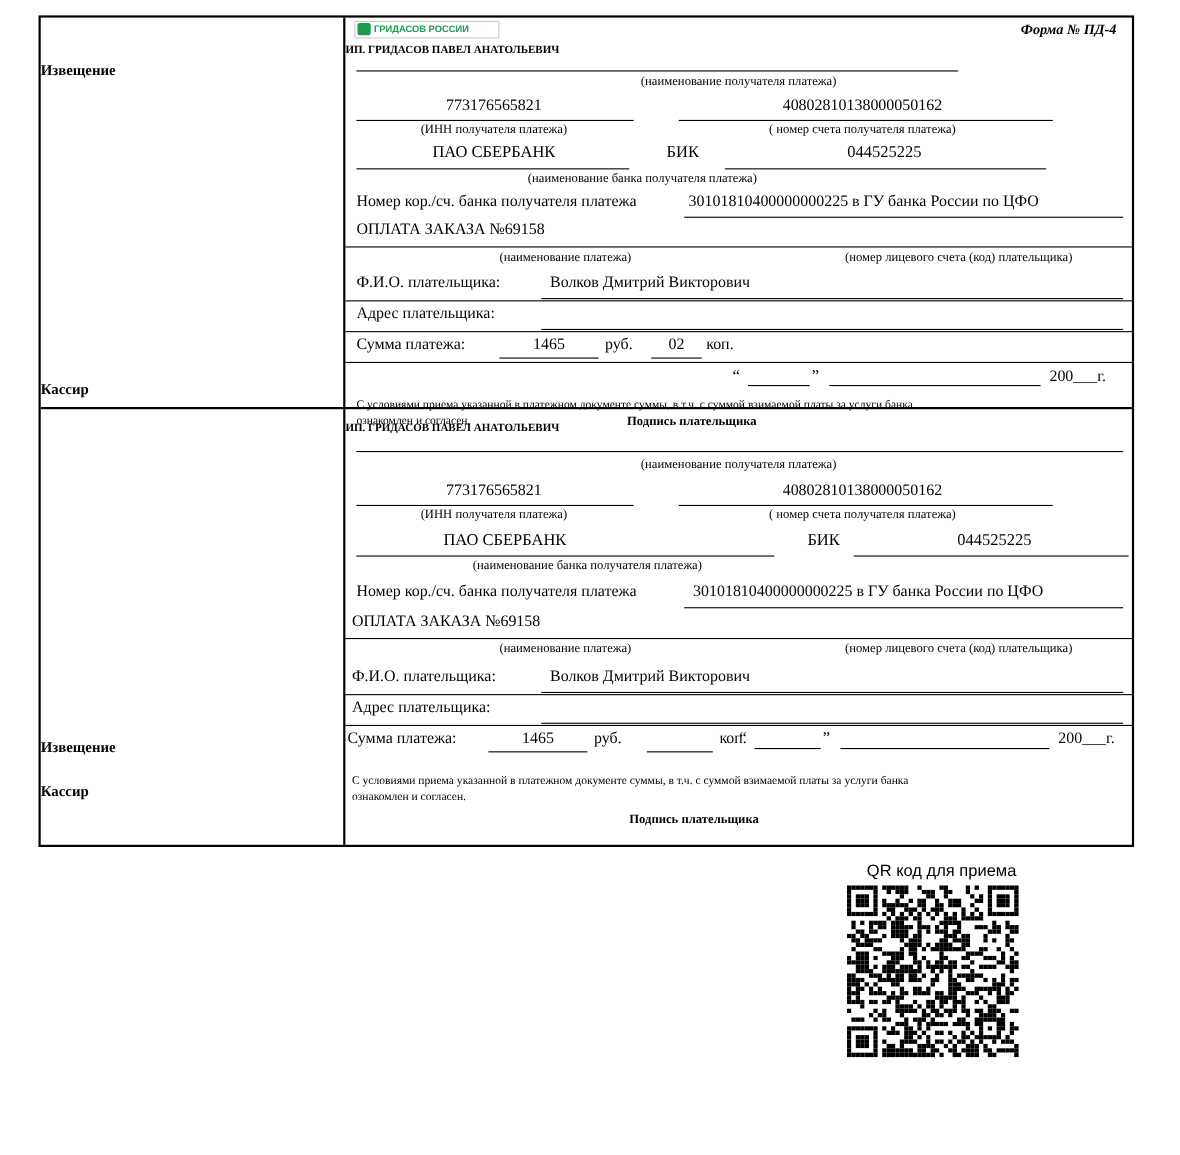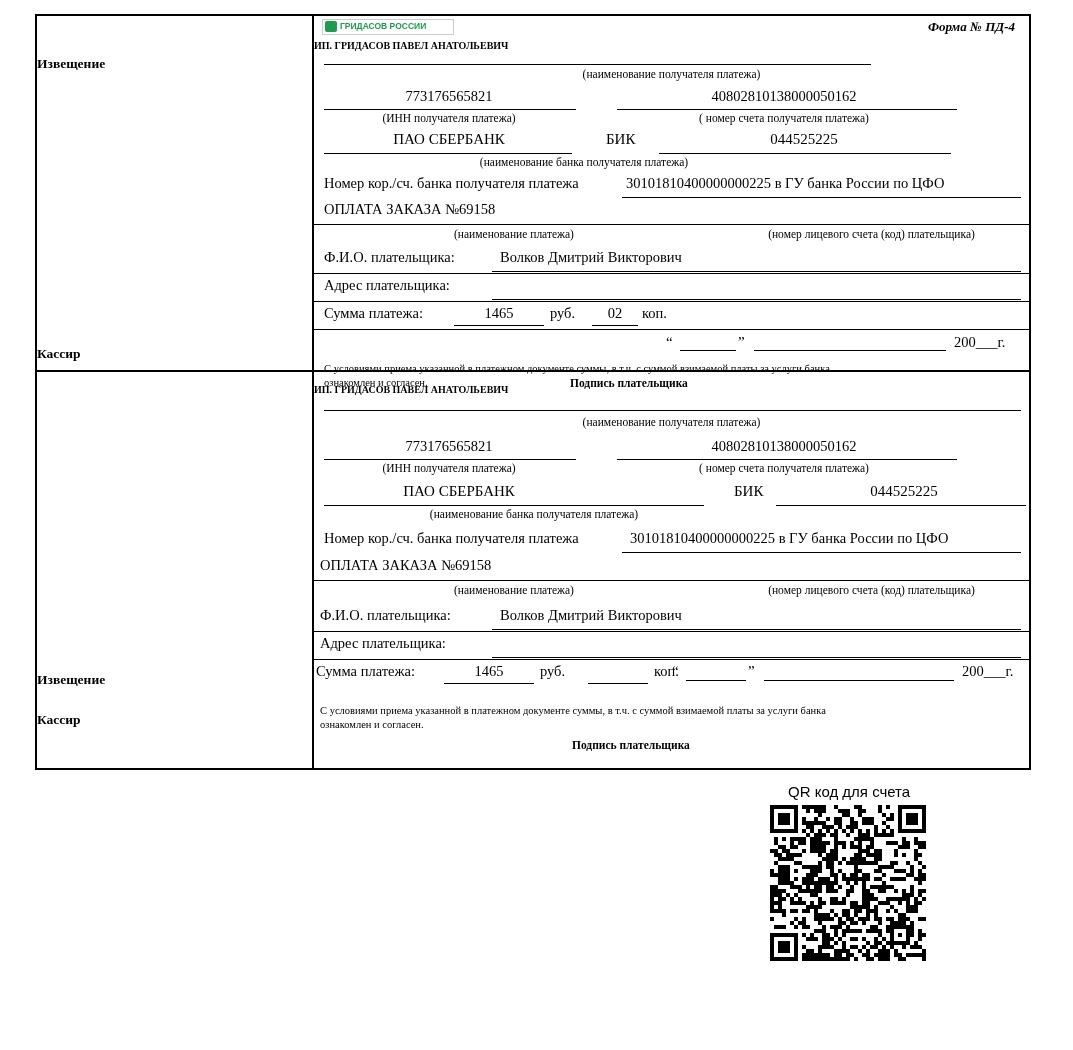--- a/index.html
+++ b/index.html
@@ -334,21 +334,21 @@
           <div class="small" style="position:absolute;left:6px;top:14px;">С условиями приема указанной в платежном документе суммы, в т.ч. с суммой взимаемой платы за услуги банка</div>
           <div class="small" style="position:absolute;left:6px;top:28px;">ознакомлен и согласен.</div>
           <div class="small" style="position:absolute;left:258px;top:48px;font-weight:bold;font-size:11.5px;">Подпись плательщика</div>
         </div>
 
       </div>
     </div>
 
   </div>
 
-  <div class="qr-title" style="left:788px;top:783px;">QR код для счета</div>
+  <div class="qr-title" style="left:788px;top:783px;">QR код для приема</div>
   <div class="qr-wrap" style="left:770px;top:805px;">
     <table class="qr" id="qr-table">
         <tbody>
           <tr>
             <td class="on"></td>
             <td class="on"></td>
             <td class="on"></td>
             <td class="on"></td>
             <td class="on"></td>
             <td class="on"></td>

